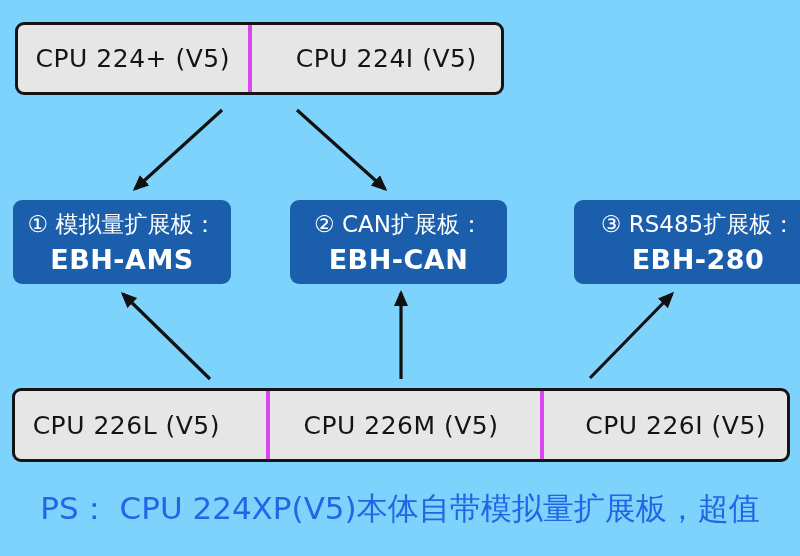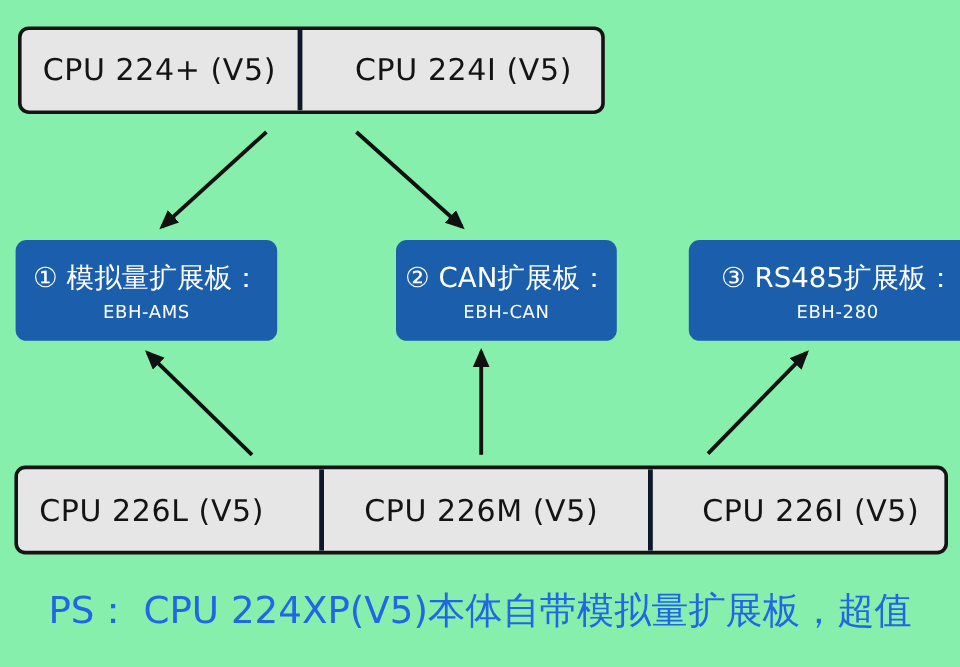--- a/index.html
+++ b/index.html
@@ -1,19 +1,19 @@
 <!DOCTYPE html>
 <html><head>
 <meta charset="utf-8">
 <style>
   html,body{margin:0;padding:0;background:#ffffff;}
   .canvas{
     position:relative;
     width:800px;height:556px;
-    background:#86efac;
+    background:#7dd3fc;
     font-family:"DejaVu Sans","Liberation Sans",sans-serif;
     overflow:hidden;
   }
   .arrows{position:absolute;left:0;top:0;width:800px;height:556px;pointer-events:none;}
 
   .cpu-group{
     position:absolute;
     display:flex;
     background:#e6e6e6;
     border:3px solid #141414;
@@ -23,40 +23,40 @@
   }
   .cpu-cell{
     flex:1 1 0;
     display:flex;align-items:center;justify-content:center;
     color:#141414;
     font-size:25px;
     font-weight:500;
     letter-spacing:0.5px;
     white-space:nowrap;
   }
-  .cpu-cell + .cpu-cell{border-left:4px solid #0f172a;padding-left:20px;}
+  .cpu-cell + .cpu-cell{border-left:4px solid #d946ef;padding-left:20px;}
 
   .top-group{left:15px;top:22px;width:489px;height:73px;}
   .bottom-group{left:12px;top:388px;width:778px;height:74px;gap:28px;}
 
   .board-box{
     position:absolute;
     top:200px;height:84px;
     background:#1b5fac;
     border-radius:9px;
     color:#ffffff;
     display:flex;flex-direction:column;
     align-items:center;justify-content:center;
     gap:4px;
     box-sizing:border-box;
   }
   .board-line1{font-size:23px;font-weight:500;white-space:nowrap;}
-  .board-line2{font-size:15px;font-weight:400;letter-spacing:0.5px;white-space:nowrap;}
+  .board-line2{font-size:27px;font-weight:700;letter-spacing:0.5px;white-space:nowrap;}
   .board-1{left:13px;width:218px;}
-  .board-2{left:290px;width:184px;margin-left:40px;}
+  .board-2{left:290px;width:217px;}
   .board-3{left:574px;width:248px;}
 
   .footnote{
     position:absolute;
     left:0;top:488px;width:800px;
     text-align:center;
     color:#2166e5;
     font-size:31px;
     font-weight:400;
     white-space:nowrap;

